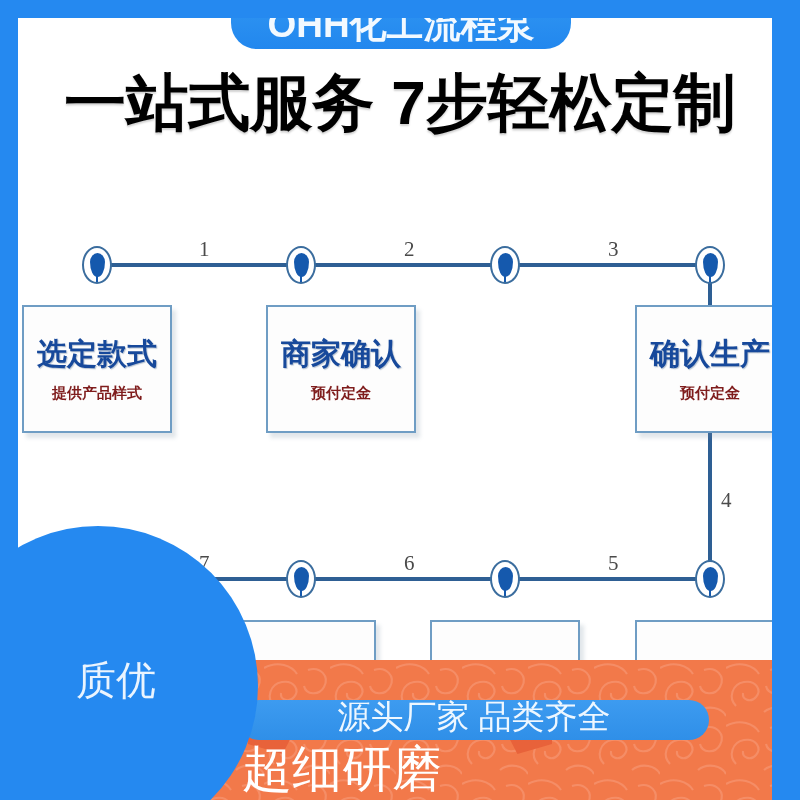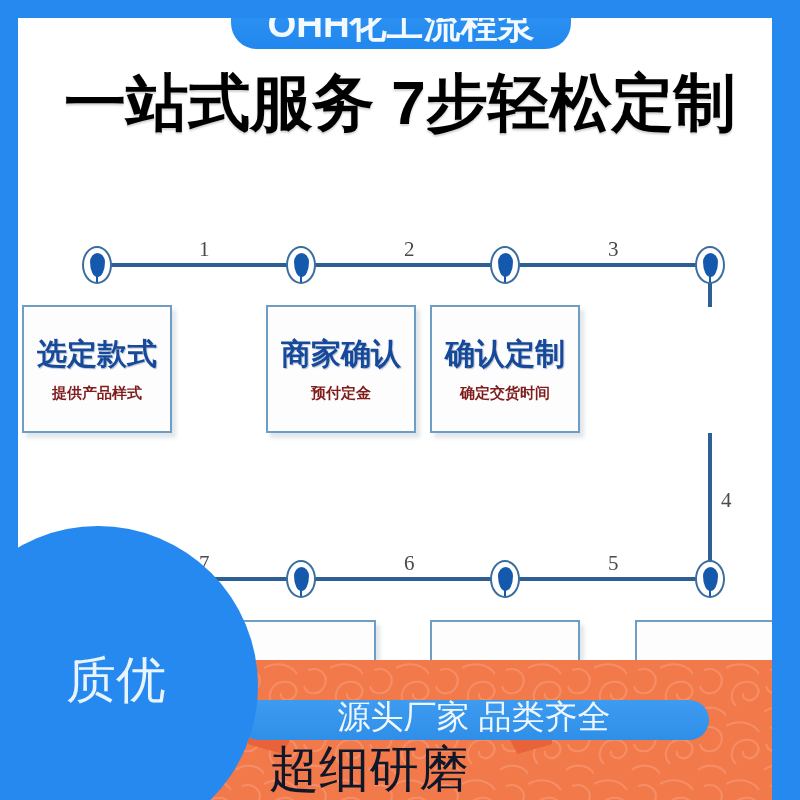--- a/index.html
+++ b/index.html
@@ -117,33 +117,33 @@
   }
   .ribbon-tail{
     position:absolute;bottom:46px;width:48px;height:26px;background:#e8623a;
     z-index:52;
   }
   .ribbon-tail.l{left:248px;clip-path:polygon(0 0,100% 0,72% 100%,0 62%);}
   .ribbon-tail.r{right:248px;clip-path:polygon(0 0,100% 0,100% 62%,28% 100%);}
 
   .bottom-word{
     position:absolute;left:0;bottom:6px;width:684px;text-align:center;
-    color:#0f172a;font-size:50px;font-weight:400;line-height:1;
-    white-space:nowrap;z-index:56;padding-left:27px;
+    color:#ffffff;font-size:50px;font-weight:400;line-height:1;
+    white-space:nowrap;z-index:56;
   }
 
   
   .badge{
     position:absolute;left:-62px;bottom:-46px;width:320px;height:320px;
     border-radius:50%;background:#2589f0;
     z-index:58;
     display:flex;align-items:center;justify-content:center;
   }
   .badge .btxt{
-    color:#eaf4fe;font-size:50px;font-weight:400;line-height:1.05;
+    color:#eaf4fe;font-size:40px;font-weight:400;line-height:1.05;
     text-align:center;white-space:nowrap;
     transform:translate(18px,-6px);
   }
   .badge .btxt span{display:block;}
 
   
   .sidebar-l{position:absolute;left:0;top:0;width:18px;height:800px;background:#2589f0;z-index:60;}
   .sidebar-r{position:absolute;right:0;top:0;width:28px;height:800px;background:#2589f0;z-index:60;}
   .topbar{position:absolute;left:0;top:0;width:800px;height:18px;background:#2589f0;z-index:59;}
 </style>
@@ -180,23 +180,23 @@
     <div class="stepnum" style="left:590px;top:49px;">3</div>
 
     <div class="box" style="left:4px;top:115px;">
       <div class="bt">选定款式</div>
       <div class="bs">提供产品样式</div>
     </div>
     <div class="box" style="left:208px;top:115px;margin-left:40px;">
       <div class="bt">商家确认</div>
       <div class="bs">预付定金</div>
     </div>
-    <div class="box" style="left:412px;top:115px;">
-      <div class="bt">确认定制</div>
-      <div class="bs">确定交货时间</div>
+    <div class="box" style="left:617px;top:115px;">
+      <div class="bt">确认生产</div>
+      <div class="bs">预付定金</div>
     </div>
 
     <div class="vline" style="left:690px;top:73px;height:44px;"></div>
     <div class="vline" style="left:690px;top:243px;height:146px;"></div>
     <div class="stepnum" style="left:703px;top:300px;">4</div>
 
     <div class="hline" style="left:180px;top:387px;width:512px;"></div>
 
     <div class="node" style="left:283px;top:389px;">
       <div class="ring"></div>

